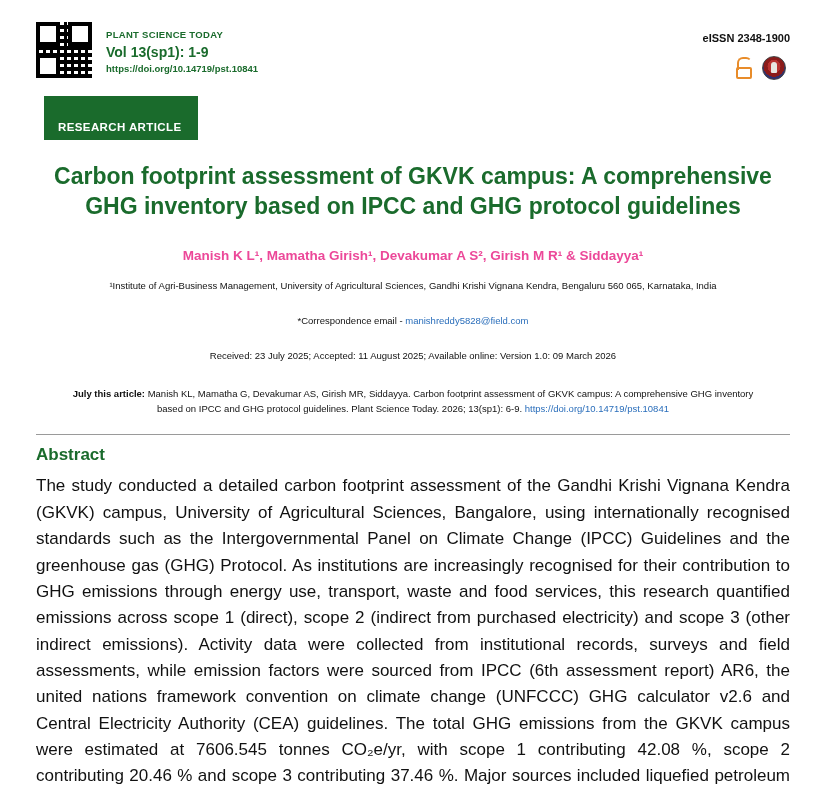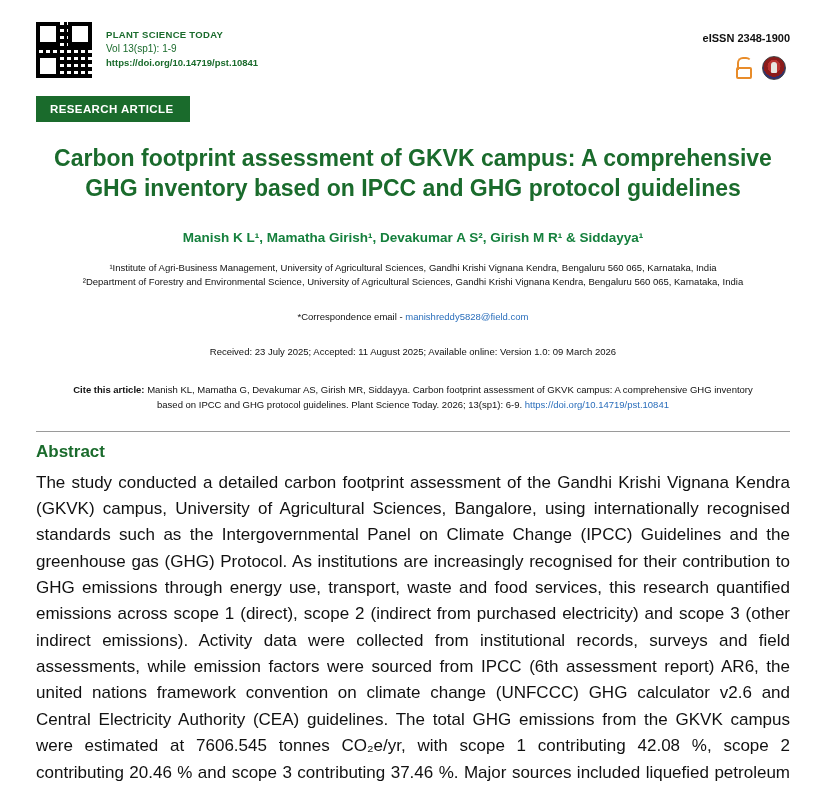--- a/index.html
+++ b/index.html
@@ -63,22 +63,22 @@
     padding-top: 6px;
     line-height: 1.45;
   }
   .journal-name {
     font-size: 9.5px;
     font-weight: bold;
     color: #1a6b2c;
     letter-spacing: .3px;
   }
   .journal-vol {
-    font-size: 10px;
-    font-weight: normal;
+    font-size: 14px;
+    font-weight: bold;
     color: #1a6b2c;
   }
   .journal-doi {
     font-size: 9.5px;
     font-weight: bold;
     color: #1a6b2c;
   }
   .eissn {
     position: absolute;
     right: 0;
@@ -135,40 +135,41 @@
 
   
   .article-type {
     display: inline-block;
     margin-top: 16px;
     background: #1a6b2c;
     color: #fff;
     font-size: 11.5px;
     font-weight: bold;
     letter-spacing: .4px;
-    padding: 7px 16px 7px 14px;
+    padding: 25px 16px 7px 14px;
+    margin-left: 8px;
   }
 
   
   h1.title {
     font-size: 23px;
     line-height: 1.3;
     color: #1a6b2c;
     text-align: center;
     font-weight: bold;
     margin: 22px 14px 0 14px;
   }
 
   
   .authors {
     text-align: center;
     font-size: 13.5px;
     font-weight: bold;
     margin-top: 26px;
-    color: #15803d;
+    color: #ec4899;
   }
 
   .affil {
     text-align: center;
     font-size: 9.5px;
     line-height: 1.5;
     margin-top: 16px;
     color: #111;
   }
 
@@ -259,31 +260,30 @@
   </div>
 
   <div class="article-type">RESEARCH ARTICLE</div>
 
   <h1 class="title">Carbon footprint assessment of GKVK campus: A comprehensive GHG inventory based on IPCC and GHG protocol guidelines</h1>
 
   <div class="authors">Manish K L¹, Mamatha Girish¹, Devakumar A S², Girish M R¹ &amp; Siddayya¹</div>
 
   <div class="affil">
     <div>¹Institute of Agri-Business Management, University of Agricultural Sciences, Gandhi Krishi Vignana Kendra, Bengaluru 560 065, Karnataka, India</div>
-    <div>²Department of Forestry and Environmental Science, University of Agricultural Sciences, Gandhi Krishi Vignana Kendra, Bengaluru 560 065, Karnataka, India</div>
   </div>
 
   <div class="correspondence">
     <span>*Correspondence email - </span><a href="#">manishreddy5828@field.com</a>
   </div>
 
   <div class="dates">Received: 23 July 2025; Accepted: 11 August 2025; Available online: Version 1.0: 09 March 2026</div>
 
   <div class="cite">
-    <b>Cite this article:</b><span> Manish KL, Mamatha G, Devakumar AS, Girish MR, Siddayya. Carbon footprint assessment of GKVK campus: A comprehensive GHG inventory based on IPCC and GHG protocol guidelines. Plant Science Today. 2026; 13(sp1): 6-9. </span><a href="#">https://doi.org/10.14719/pst.10841</a>
+    <b>July this article:</b><span> Manish KL, Mamatha G, Devakumar AS, Girish MR, Siddayya. Carbon footprint assessment of GKVK campus: A comprehensive GHG inventory based on IPCC and GHG protocol guidelines. Plant Science Today. 2026; 13(sp1): 6-9. </span><a href="#">https://doi.org/10.14719/pst.10841</a>
   </div>
 
   <hr class="rule">
 
   <h2 class="section-head">Abstract</h2>
   <p class="abstract">The study conducted a detailed carbon footprint assessment of the Gandhi Krishi Vignana Kendra (GKVK) campus, University of Agricultural Sciences, Bangalore, using internationally recognised standards such as the Intergovernmental Panel on Climate Change (IPCC) Guidelines and the greenhouse gas (GHG) Protocol. As institutions are increasingly recognised for their contribution to GHG emissions through energy use, transport, waste and food services, this research quantified emissions across scope 1 (direct), scope 2 (indirect from purchased electricity) and scope 3 (other indirect emissions). Activity data were collected from institutional records, surveys and field assessments, while emission factors were sourced from IPCC (6th  assessment report) AR6, the united nations framework convention on climate change (UNFCCC) GHG calculator v2.6 and Central Electricity Authority (CEA) guidelines. The total GHG emissions from the GKVK campus were estimated at 7606.545 tonnes CO₂e/yr, with scope 1 contributing 42.08 %, scope 2 contributing 20.46 % and scope 3 contributing 37.46 %. Major sources included liquefied petroleum gas (LPG) usage (1334884 kg CO₂e), grid electricity (1556180 kg CO₂e), food waste (1622855 kg CO₂e), refrigerant leakage (982430 kg CO₂e) and student commuting (879466 kg CO₂e). While the study provides a comprehensive institutional GHG baseline, it is limited to one academic year and excludes embodied emissions from infrastructure. The findings establish a replicable framework for Indian educational institutions to measure, manage and mitigate emissions. Future research should extend this model to multi-campus assessments and long-term carbon management planning, strengthening the roadmap toward carbon-neutral academic ecosystems and supporting India’s broader net-zero commitments.</p>
 
   <div class="keywords">
     <span class="kw-label">Keywords:</span><span> carbon footprint; GHG inventory; IPCC guidelines; scope emissions; sustainable campus</span>
   </div>

